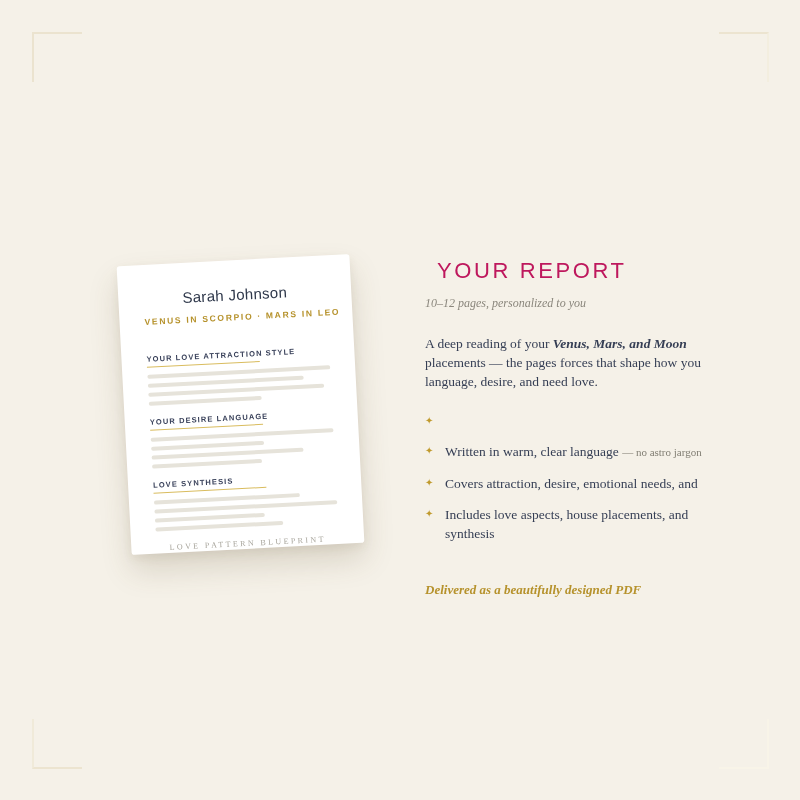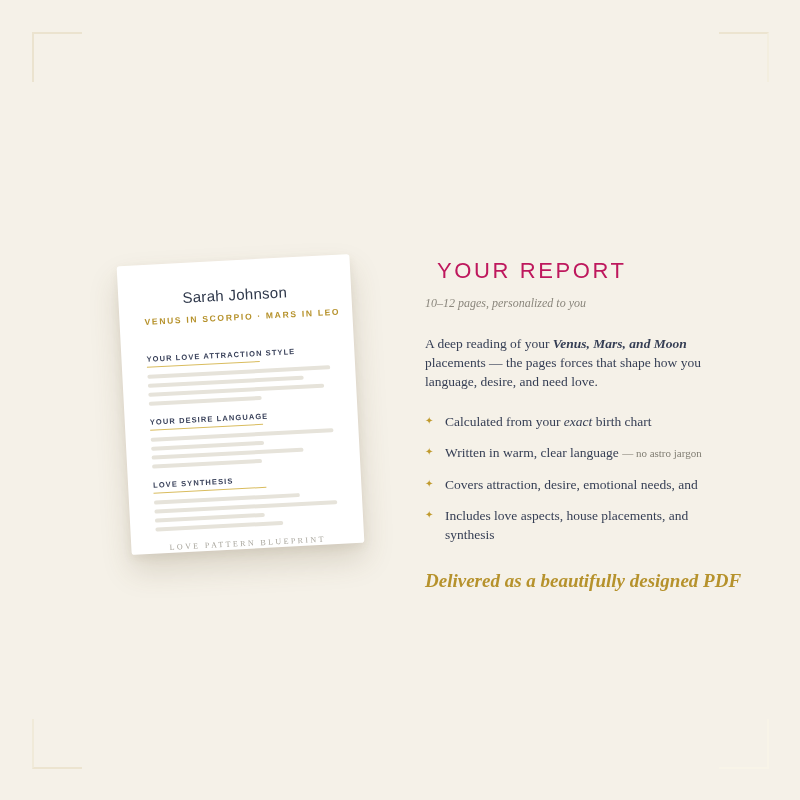--- a/index.html
+++ b/index.html
@@ -44,22 +44,22 @@
   .intro-line { white-space:nowrap; line-height:19px; }
   .seg-italic { font-style:italic; }
   .seg-italic-strong { font-style:italic; font-weight:600; }
   .seg-muted { color:#817e73; font-size:11px; }
   .bullets { margin-top:21px; }
   .bullet { display:flex; gap:10px; margin-bottom:12px; }
   .bullet-icon { flex:none; width:10px; color:#c09a2d; font-size:10px; line-height:18px;
     font-family:"DejaVu Sans", sans-serif; }
   .bullet-lines { font-family:"Liberation Serif", serif; font-size:13.5px; line-height:19px; }
   .bullet-line { white-space:nowrap; }
-  .report-footer { margin-top:26px; font-family:"Liberation Serif", serif; font-style:italic;
-    font-weight:700; font-size:19px; color:#b6922c; white-space:nowrap; }
+  .report-footer { margin-top:39px; font-family:"Liberation Serif", serif; font-style:italic;
+    font-weight:700; font-size:13px; color:#b6922c; white-space:nowrap; }
 </style>
 </head>
 <body>
 
 <div class="canvas">
   <div class="corner tl"></div>
   <div class="corner tr"></div>
   <div class="corner bl"></div>
   <div class="corner br"></div>
 
@@ -100,23 +100,20 @@
     <h1 class="report-title">YOUR REPORT</h1>
     <div class="report-subtitle">10–12 pages, personalized to you</div>
     <div class="report-intro">
         <div class="intro-line"><span class="">A deep reading of your </span><span class="seg-italic-strong">Venus, Mars, and Moon</span></div>
         <div class="intro-line"><span class="">placements — the pages forces that shape how you</span></div>
         <div class="intro-line"><span class="">language, desire, and need love.</span></div>
       </div>
     <div class="bullets">
         <div class="bullet">
           <div class="bullet-icon">✦</div>
-          <div class="bullet-lines">
-            <div class="bullet-line"><span class="">Calculated from your </span><span class="seg-italic">exact</span><span class=""> birth chart</span></div>
-          </div>
         </div>
         <div class="bullet">
           <div class="bullet-icon">✦</div>
           <div class="bullet-lines">
             <div class="bullet-line"><span class="">Written in warm, clear language </span><span class="seg-muted">— no astro jargon</span></div>
           </div>
         </div>
         <div class="bullet">
           <div class="bullet-icon">✦</div>
           <div class="bullet-lines">

